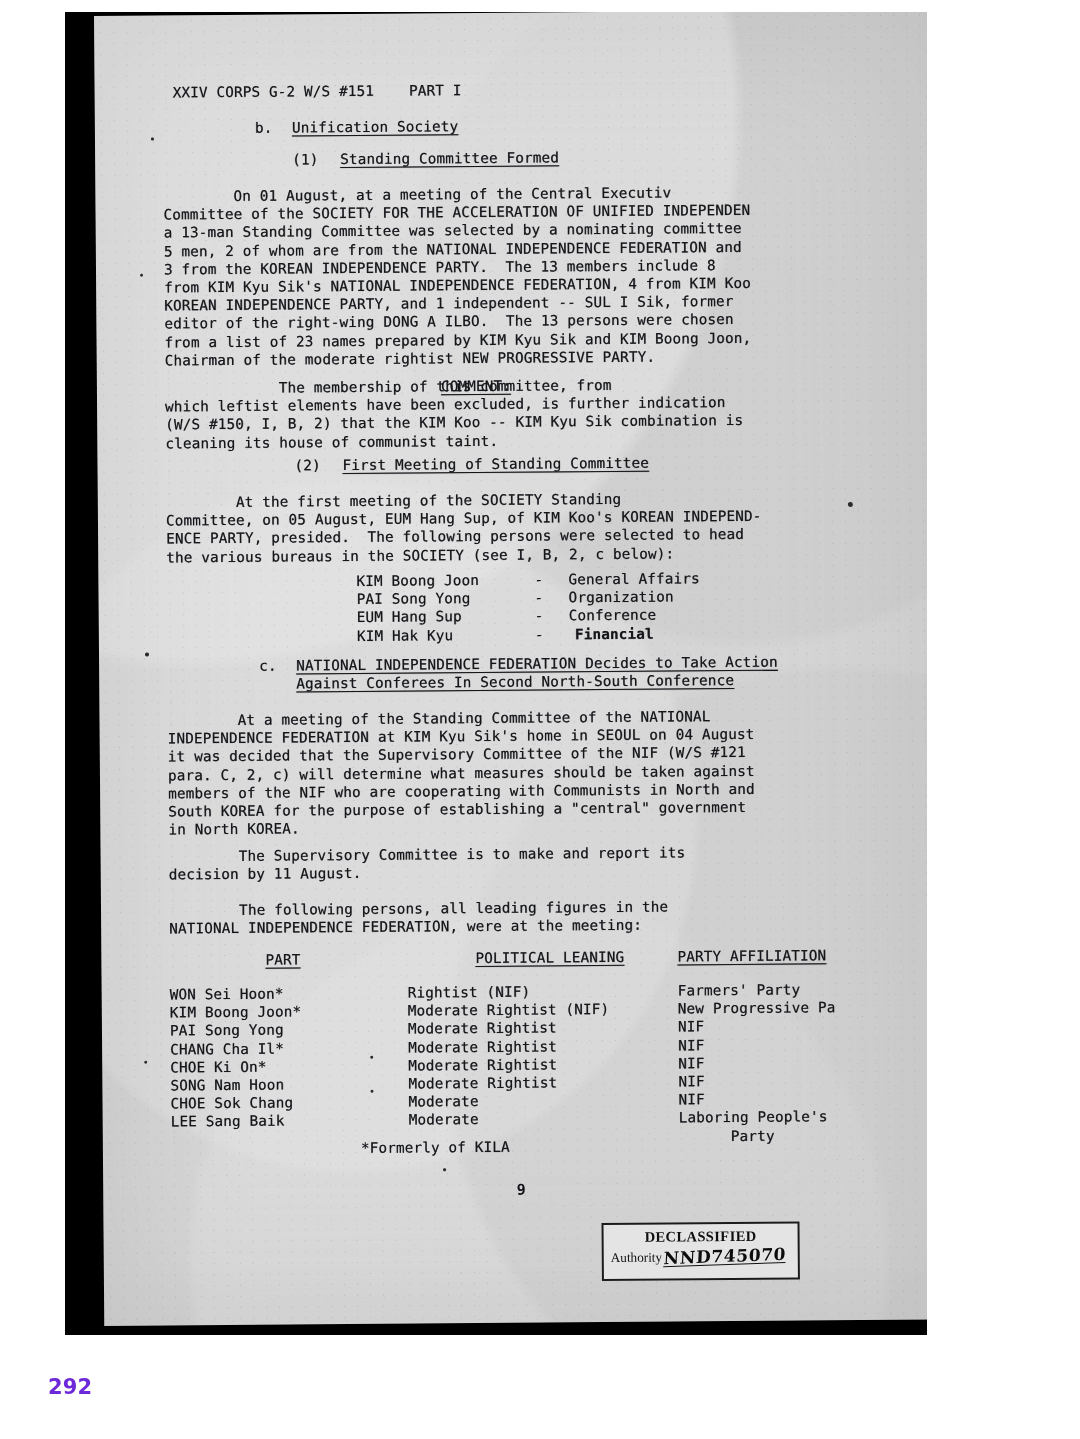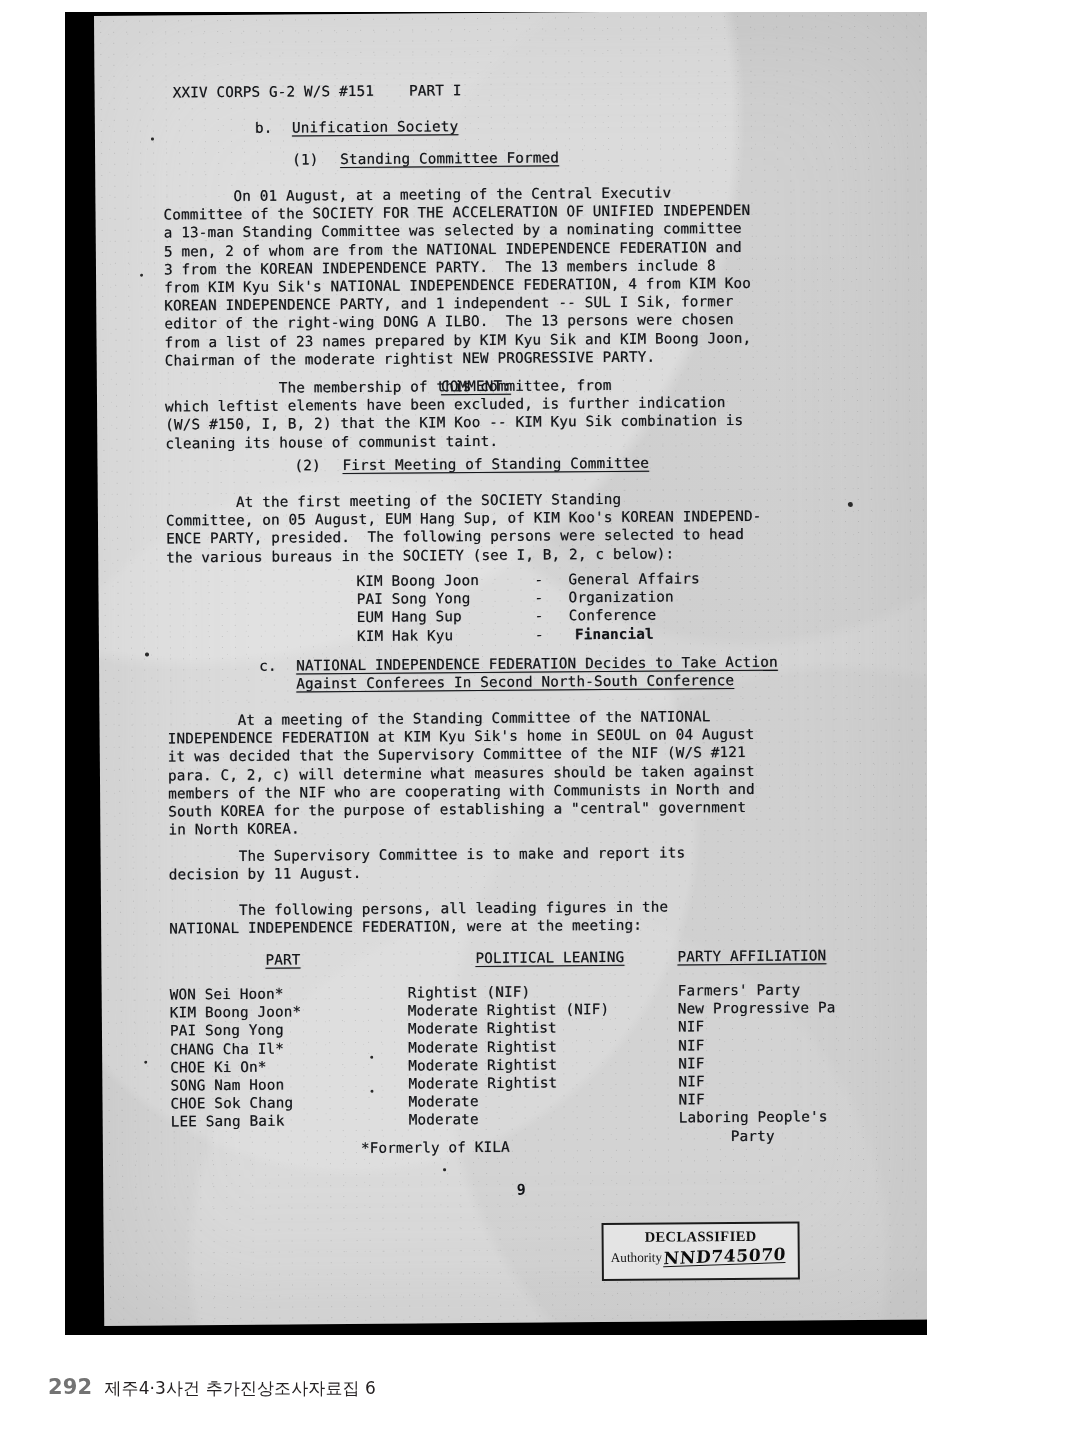--- a/index.html
+++ b/index.html
@@ -143,21 +143,21 @@
     left: 48px;
     top: 1375px;
     display: flex;
     align-items: baseline;
     gap: 12px;
   }
   #footer-page-number {
     font-family: "DejaVu Sans", sans-serif;
     font-weight: bold;
     font-size: 21px;
-    color: #737373;
+    color: #6d28d9;
     letter-spacing: .2px;
   }
   #footer-title {
     font-family: "DejaVu Sans", sans-serif;
     font-size: 17px;
     color: #231f20;
     letter-spacing: .1px;
   }
 </style>
 </head>
@@ -325,14 +325,13 @@
         <span id="declass-auth-label">Authority</span>
         <span id="declass-auth-value">NND745070</span>
       </div>
     </div>
 
   </div>
 </div>
 
 <div id="book-footer">
   <span id="footer-page-number">292</span>
-  <span id="footer-title">제주4·3사건 추가진상조사자료집 6</span>
 </div>
 
 </body></html>

